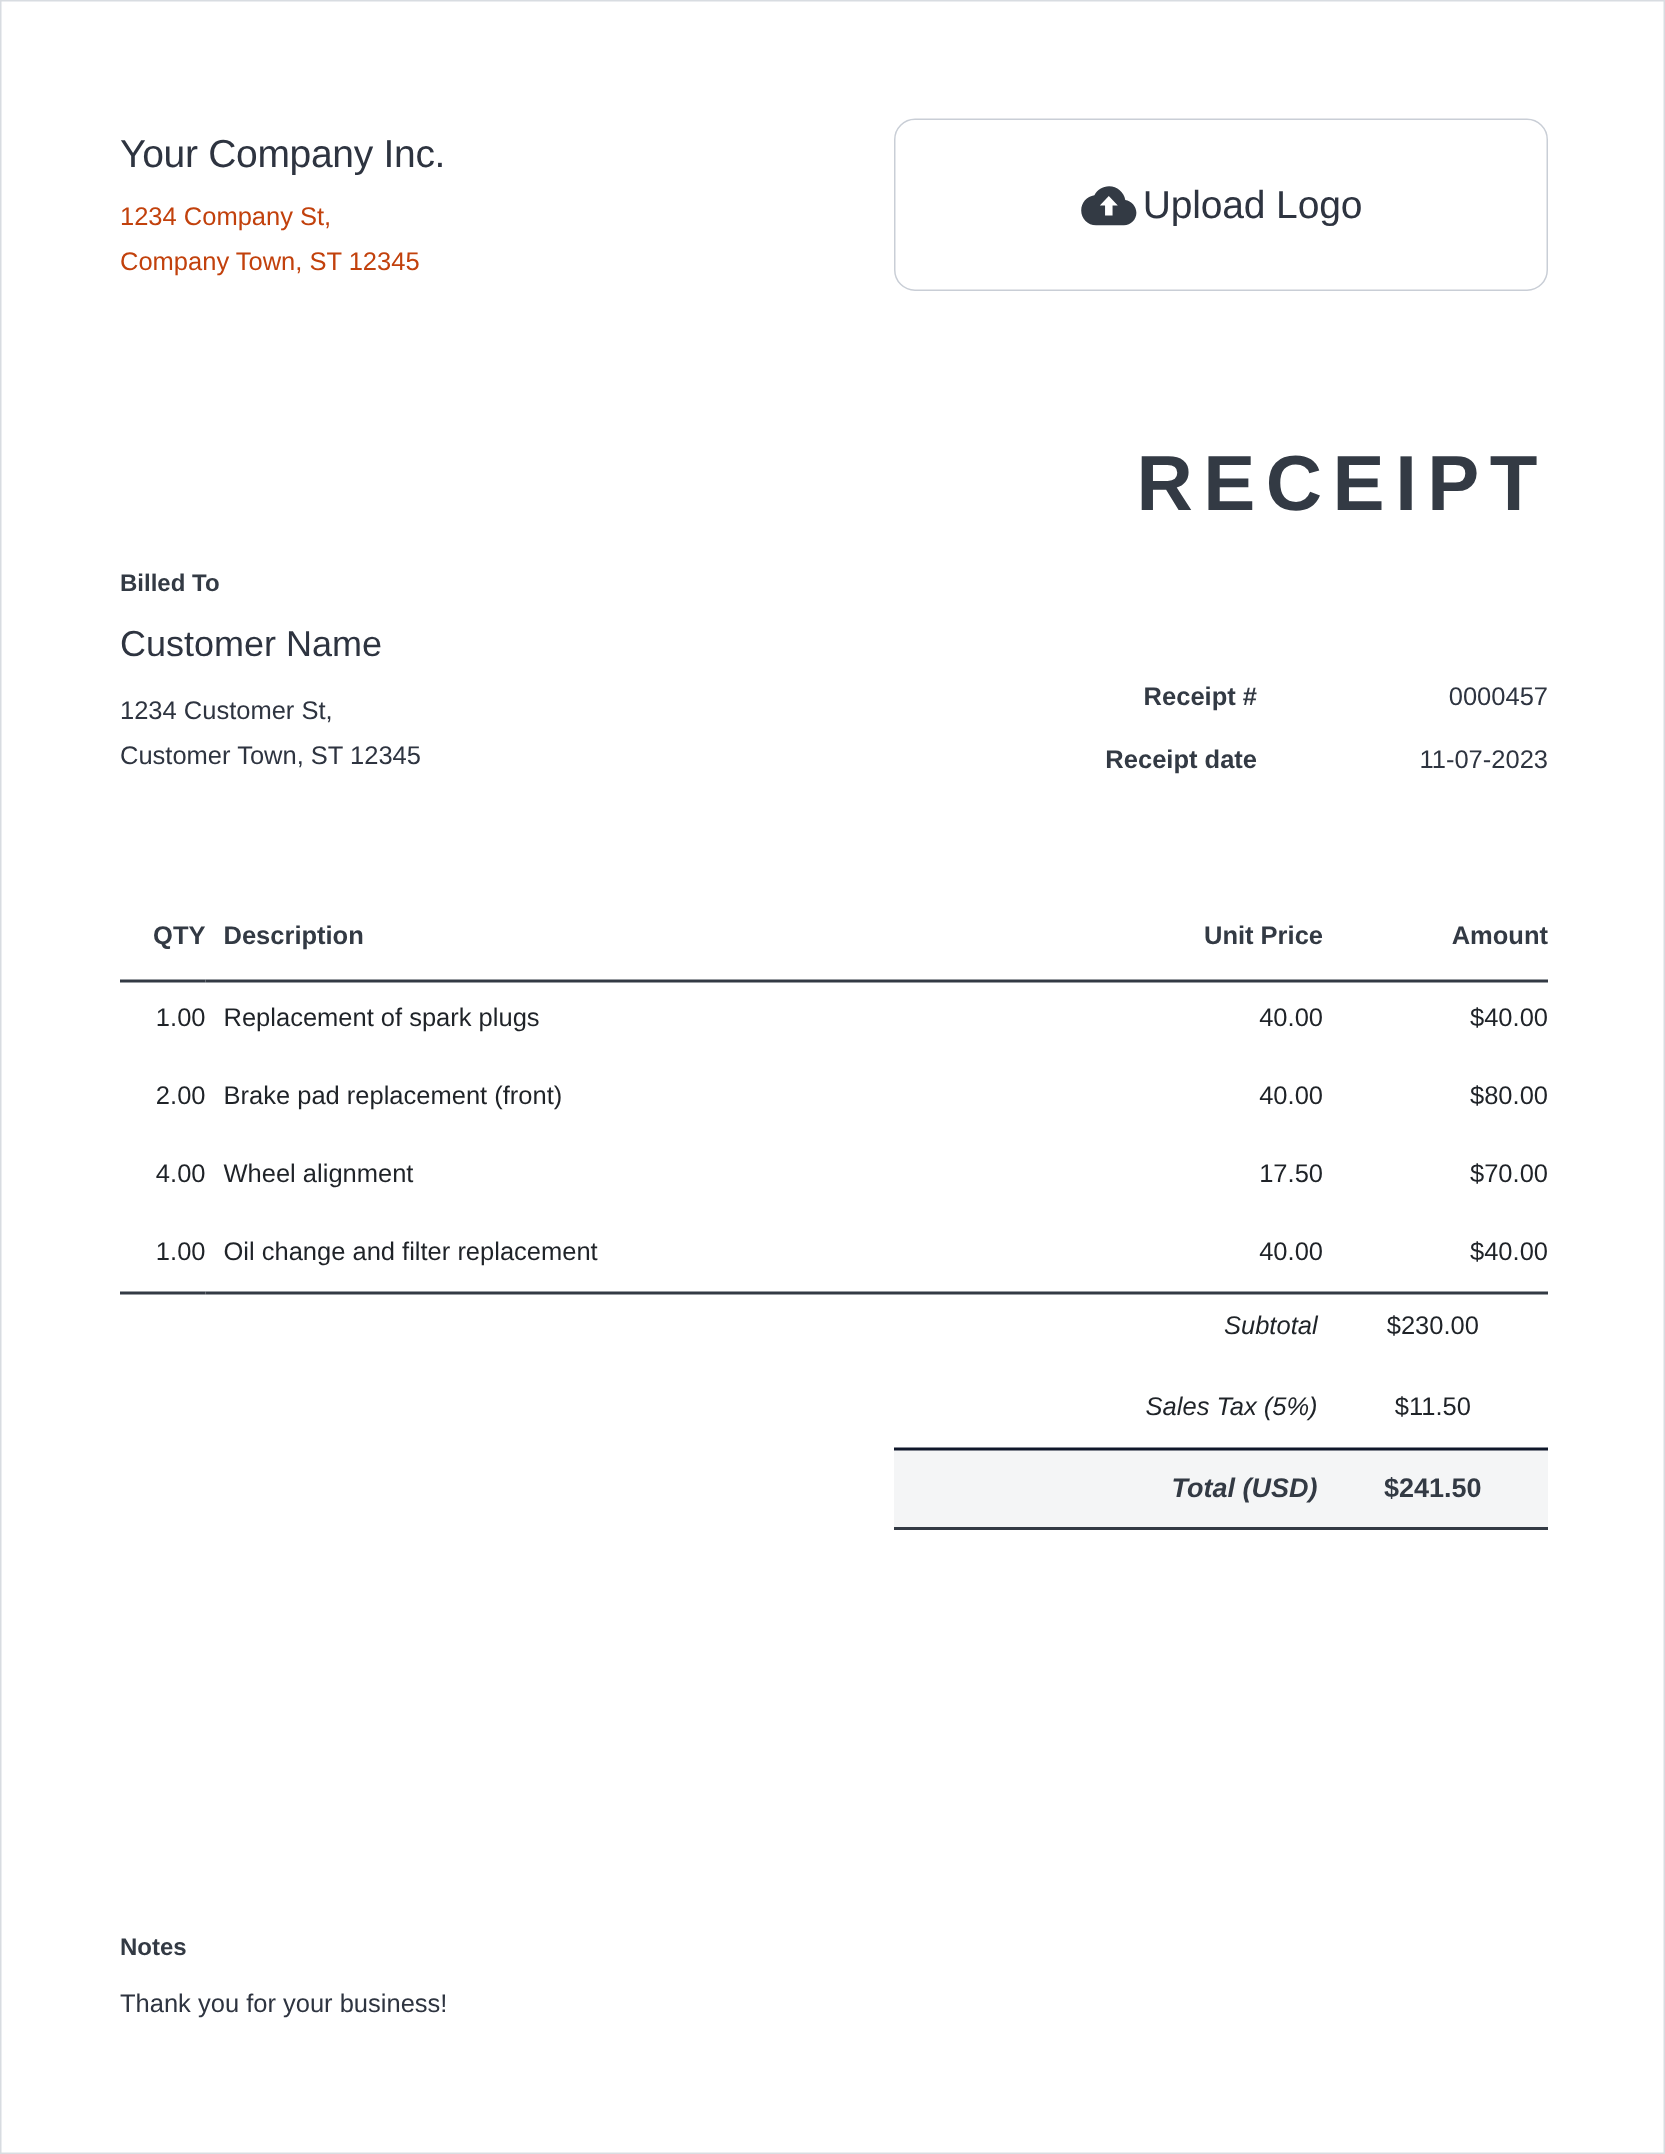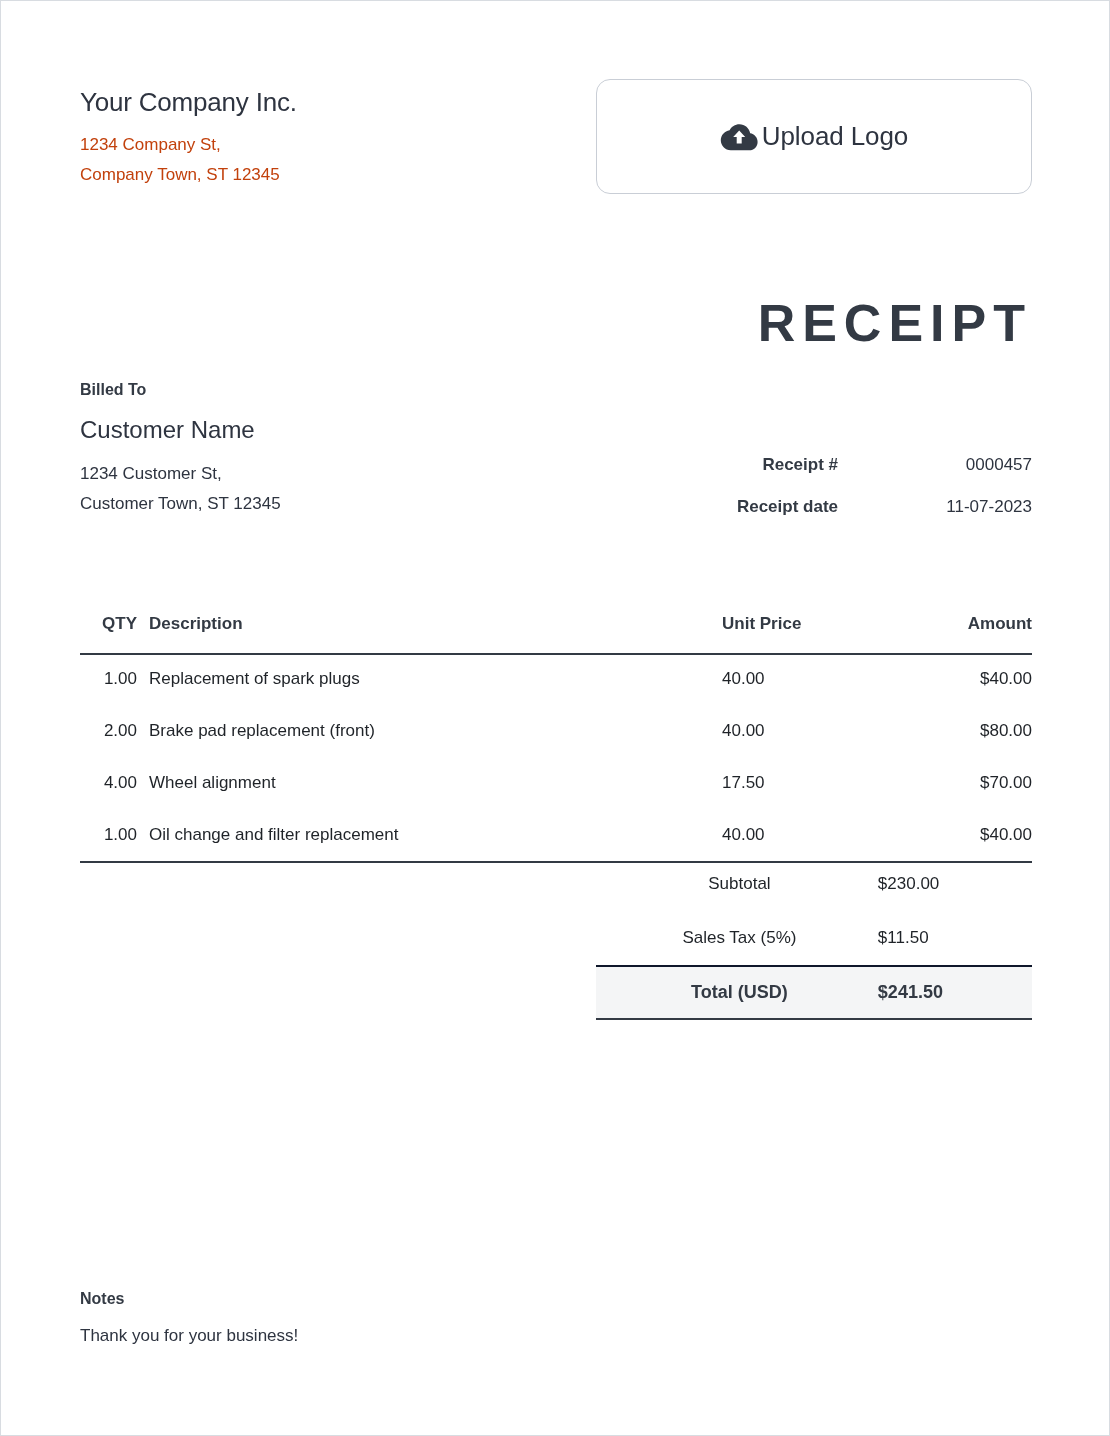--- a/index.html
+++ b/index.html
@@ -151,21 +151,21 @@
   }
   .items th {
     font-size: 17px;
     font-weight: bold;
     color: #333a44;
     padding: 0 0 19px 0;
     border-bottom: 2px solid #333a44;
   }
   .col-qty   { width: 57px;  text-align: right; }
   .col-desc  { text-align: left; padding-left: 12px !important; }
-  .col-price { width: 160px; text-align: left; }
+  .col-price { width: 160px; text-align: right; }
   .col-amt   { width: 150px; text-align: right; }
 
   .items td {
     font-size: 17px;
     color: #1f2328;
     padding: 16px 0 16px 0;
     vertical-align: middle;
   }
   .items tbody tr:first-child td { padding-top: 14px; }
   .items tbody tr:last-child td { border-bottom: 2px solid #333a44; }
@@ -177,22 +177,22 @@
     left: 516px;
     top: 856px;
     width: 436px;
     border-collapse: collapse;
   }
   .totals td {
     font-size: 17px;
     color: #1f2328;
     padding: 17px 0;
   }
-  .totals .t-label { text-align: center; padding-left: 5px; }
-  .totals .t-value { text-align: left; }
+  .totals .t-label { text-align: right; padding-left: 5px; font-style: italic; }
+  .totals .t-value { text-align: center; }
   .totals tr.total-row td {
     background: #f4f5f6;
     font-weight: bold;
     color: #333a44;
     border-top: 2px solid #0f172a;
     border-bottom: 2px solid #333a44;
     font-size: 18px;
     padding-top: 15px;
     padding-bottom: 15px;
   }

